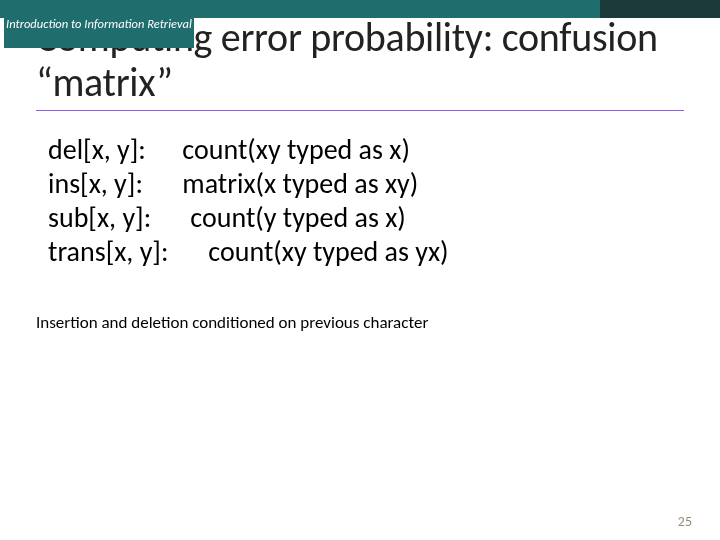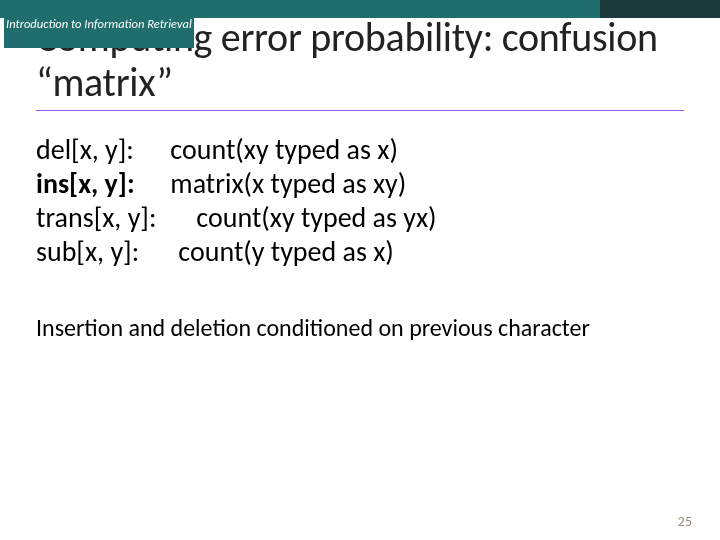--- a/index.html
+++ b/index.html
@@ -50,29 +50,30 @@
     border-bottom: 1px solid #8b5cf6;
     padding-bottom: 4px;
   }
   .content {
     padding: 22px 36px 0 36px;
   }
   .def-block {
     font-size: 28px;
     color: #000000;
     line-height: 1.22;
+    margin-left: 12px;
   }
   .def-row { white-space: nowrap; }
   .def-key { display: inline-block; }
   .w1 { width: 128px; }
-  .w2 { width: 128px; font-weight: bold; }
+  .w2 { width: 128px; }
   .w3 { width: 136px; }
   .w4 { width: 154px; }
   .note {
-    font-size: 24px;
+    font-size: 17px;
     color: #000000;
     line-height: 1.22;
     margin-top: 44px;
     max-width: 560px;
   }
   .page-num {
     position: absolute;
     bottom: 10px;
     right: 28px;
     font-size: 14px;
@@ -95,25 +96,25 @@
   <div class="def-block">
     <div class="def-row">
       <span class="def-key w1">del[x, y]:</span>
       <span>count(xy typed as x)</span>
     </div>
     <div class="def-row">
       <span class="def-key w2">ins[x, y]:</span>
       <span>matrix(x typed as xy)</span>
     </div>
     <div class="def-row">
+      <span class="def-key w3">sub[x, y]:</span>
+      <span>count(y typed as x)</span>
+    </div>
+    <div class="def-row">
       <span class="def-key w4">trans[x, y]:</span>
       <span>count(xy typed as yx)</span>
-    </div>
-    <div class="def-row">
-      <span class="def-key w3">sub[x, y]:</span>
-      <span>count(y typed as x)</span>
     </div>
   </div>
 
   <div class="note">Insertion and deletion conditioned on previous character</div>
 </div>
 
 <div class="page-num">25</div>
 
 </body></html>

